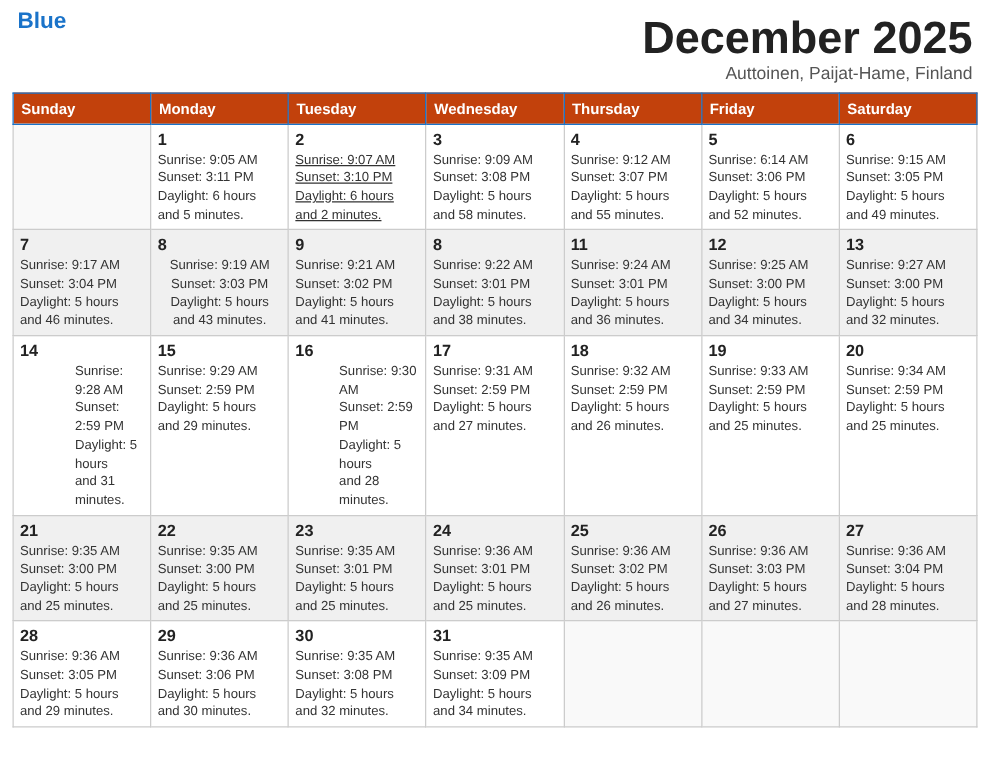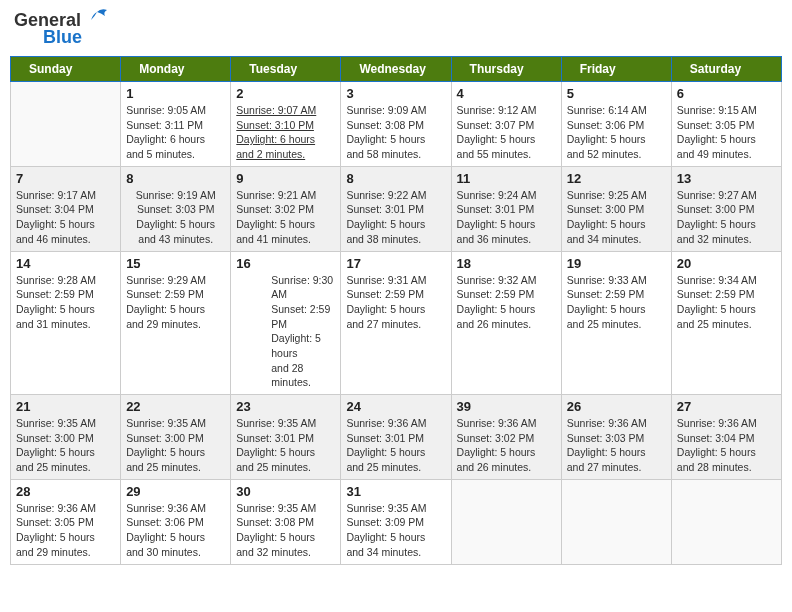--- a/index.html
+++ b/index.html
@@ -29,24 +29,24 @@
     .subtitle {
       font-size: 14px;
       color: #555;
     }
     .calendar {
       width: 100%;
       border-collapse: collapse;
       font-size: 11px;
     }
     .calendar th {
-      background: #4d7c0f;
+      background: #c2410c;
       color: #fff;
       text-align: left;
-      padding: 5px 18px;
+      padding: 5px 6px;
       font-size: 12px;
       font-weight: bold;
       border: 1px solid #1a73c9;
     }
     .calendar td {
       border: 1px solid #ccc;
       vertical-align: top;
       padding: 4px 5px;
       width: 110px;
       min-height: 70px;
@@ -77,29 +77,26 @@
       display: flex;
       flex-direction: column;
     }
   </style>
 </head>
 <body>
 
 <div class="header">
   <div class="logo-wrapper">
     <div class="logo-text-group">
-      <div style="display:flex; align-items:center;">
-        <span style="font-size:18px; font-weight:bold; color:#333;">General</span>
-        <svg width="28" height="22" viewBox="0 0 28 22" style="margin-left:2px; margin-top:-4px;">
-          <path d="M14 4 Q18 0 24 2 Q20 4 22 8 Q18 5 14 4Z" fill="#1a73c9"></path>
-          <path d="M14 4 Q10 6 8 12 Q12 8 14 4Z" fill="#1a73c9"></path>
-        </svg>
-      </div>
       <span style="font-size:18px; font-weight:bold; color:#1a73c9; margin-top:-4px;text-align:center;">Blue</span>
     </div>
+  </div>
+  <div class="title-block">
+    <div class="month-title">December 2025</div>
+    <div class="subtitle">Auttoinen, Paijat-Hame, Finland</div>
   </div>
 </div>
 
 <table class="calendar">
   <thead>
     <tr>
     <th>Sunday</th>
         <th>Monday</th>
         <th>Tuesday</th>
         <th>Wednesday</th>
@@ -201,21 +198,21 @@
           <div class="day-number">13</div>
           <div class="day-info" style="white-space: pre-line;">Sunrise: 9:27 AM
 Sunset: 3:00 PM
 Daylight: 5 hours
 and 32 minutes.</div>
         </td>
       </tr>
       <tr>
         <td>
           <div class="day-number">14</div>
-          <div class="day-info" style="white-space: pre-line;">Sunrise: 9:28 AM
+          <div class="day-info" style="white-space: pre-line; margin-left: 44px;">Sunrise: 9:28 AM
 Sunset: 2:59 PM
 Daylight: 5 hours
 and 31 minutes.</div>
         </td>
         <td>
           <div class="day-number">15</div>
           <div class="day-info" style="white-space: pre-line;">Sunrise: 9:29 AM
 Sunset: 2:59 PM
 Daylight: 5 hours
 and 29 minutes.</div>
@@ -279,21 +276,21 @@
 and 25 minutes.</div>
         </td>
         <td>
           <div class="day-number">24</div>
           <div class="day-info" style="white-space: pre-line;">Sunrise: 9:36 AM
 Sunset: 3:01 PM
 Daylight: 5 hours
 and 25 minutes.</div>
         </td>
         <td>
-          <div class="day-number">39</div>
+          <div class="day-number">25</div>
           <div class="day-info" style="white-space: pre-line;">Sunrise: 9:36 AM
 Sunset: 3:02 PM
 Daylight: 5 hours
 and 26 minutes.</div>
         </td>
         <td>
           <div class="day-number">26</div>
           <div class="day-info" style="white-space: pre-line;">Sunrise: 9:36 AM
 Sunset: 3:03 PM
 Daylight: 5 hours

